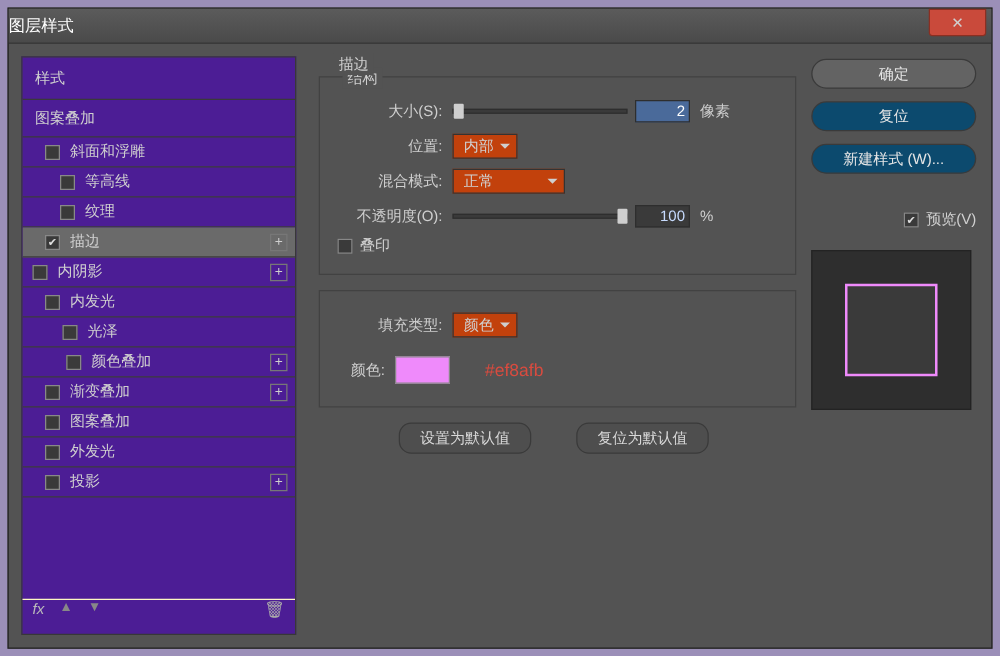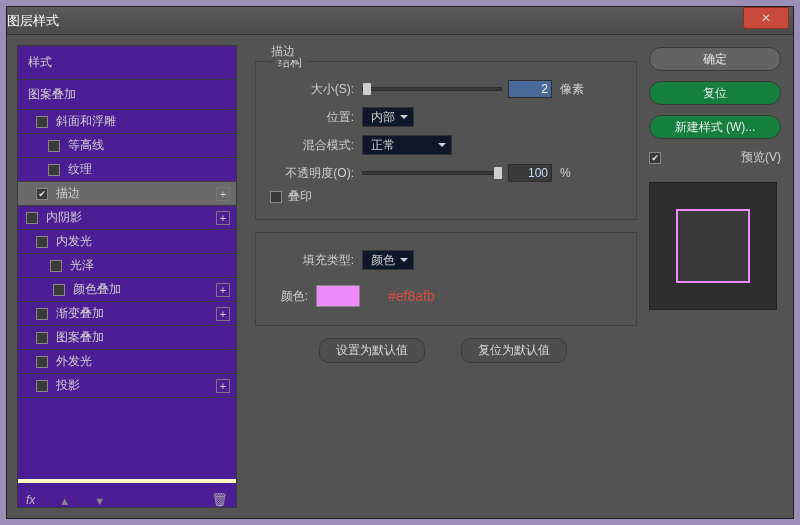--- a/index.html
+++ b/index.html
@@ -12,47 +12,47 @@
 .left{width:220px;background:#4c1d95;border:1px solid #383838;display:flex;flex-direction:column}
 .left-head{padding:8px 10px;color:#cfcfcf}
 .left-sub{padding:6px 10px;border-top:1px solid #3a3a3a;border-bottom:1px solid #3a3a3a;color:#cfcfcf}
 .style-list{flex:1;overflow:hidden}
 .style-row{display:flex;align-items:center;height:24px;padding:0 6px 0 18px;border-bottom:1px solid #3d3d3d}
 .style-row.selected{background:#6a6a6a}
 .style-row .cb{width:12px;height:12px;border:1px solid #888;background:#3a3a3a;margin-right:8px;display:flex;align-items:center;justify-content:center}
 .style-row .cb.checked::after{content:"✔";font-size:9px;color:#e0e0e0}
 .style-row .label{flex:1;color:#cfcfcf}
 .style-row .plus{width:14px;height:14px;border:1px solid #777;display:flex;align-items:center;justify-content:center;font-size:11px;color:#cfcfcf}
-.left-footer{height:28px;border-top:4px solid #fef9c3;display:flex;align-items:flex-end;padding:0 8px;gap:24px}
+.left-footer{height:28px;border-top:1px solid #fef9c3;display:flex;align-items:flex-start;padding:0 8px;gap:12px}
 .left-footer .fx{font-style:italic;color:#bbb}
 .left-footer .arrow{color:#888;font-size:11px}
 .left-footer .trash{margin-left:auto;color:#aaa;font-size:13px}
 .center{flex:1;position:relative;padding:4px 0 0 0}
 .group-title{position:absolute;left:18px;top:-2px;background:#535353;padding:0 4px;color:#cfcfcf;z-index:2}
 .group{border:1px solid #424242;margin:6px 0 12px 6px;padding:14px 24px 14px 14px;position:relative}
 .sub-title{position:absolute;left:18px;top:-8px;background:#535353;padding:0 4px;color:#cfcfcf}
 .row{display:flex;align-items:center;height:26px;margin-bottom:2px}
 .row .lbl{width:92px;text-align:right;padding-right:8px;color:#cfcfcf}
 .slider{position:relative;height:4px;background:#3a3a3a;border:1px solid #2e2e2e;flex:0 0 140px;margin-right:6px}
 .slider .thumb{position:absolute;top:-5px;width:8px;height:12px;background:#cfcfcf;border-radius:1px}
 .numfield{width:44px;height:18px;background:#3a3a3a;border:1px solid #2e2e2e;color:#c8dcff;text-align:right;padding:0 3px;line-height:16px}
 .numfield.sel{background:#4a6a9a;color:#fff}
 .unit{margin-left:8px;color:#cfcfcf}
-.select{height:20px;background:#0f172a;border:1px solid #333;padding:0 18px 0 8px;position:relative;display:flex;align-items:center;min-width:52px}
+.select{height:20px;background:#c2410c;border:1px solid #333;padding:0 18px 0 8px;position:relative;display:flex;align-items:center;min-width:52px}
 .select::after{content:"";position:absolute;right:5px;top:7px;border:4px solid transparent;border-top-color:#cfcfcf}
 .check-inline{display:flex;align-items:center;gap:6px;}
 .check-inline .cb{width:12px;height:12px;border:1px solid #888;background:#3a3a3a}
 .swatch{width:44px;height:22px;border:1px solid #888}
 .hexlabel{margin-left:28px;color:#d94b3f;font-size:14px}
 .btn-row{display:flex;gap:36px;justify-content:center;margin-top:8px}
 .flat-btn{background:#4e4e4e;border:1px solid #3a3a3a;border-radius:10px;padding:3px 16px;color:#d8d8d8}
 .right{width:132px;display:flex;flex-direction:column;gap:10px;padding-top:2px}
-.pill{height:24px;border:1px solid #3a3a3a;border-radius:12px;background:#15803d;display:flex;align-items:center;justify-content:center;color:#e6e6e6}
+.pill{height:24px;border:1px solid #3a3a3a;border-radius:12px;background:#0c4a6e;display:flex;align-items:center;justify-content:center;color:#e6e6e6}
 .pill.primary{background:#636363}
-.preview-check{display:flex;align-items:center;justify-content:space-between;gap:6px;margin-top:0}
+.preview-check{display:flex;align-items:center;justify-content:flex-end;gap:6px;margin-top:18px}
 .preview-check .cb{width:12px;height:12px;border:1px solid #888;background:#3a3a3a;display:flex;align-items:center;justify-content:center}
 .preview-check .cb.checked::after{content:"✔";font-size:9px;color:#e0e0e0}
 .preview-box{margin-top:6px;width:128px;height:128px;background:#2e2e2e;border:1px solid #232323;display:flex;align-items:center;justify-content:center}
 .preview-rect{width:74px;height:74px;border:2px solid #ef8afb;background:#3a3a3a}
 </style>
 </head>
 <body>
 
 <div class="dialog">
   <div class="titlebar">

